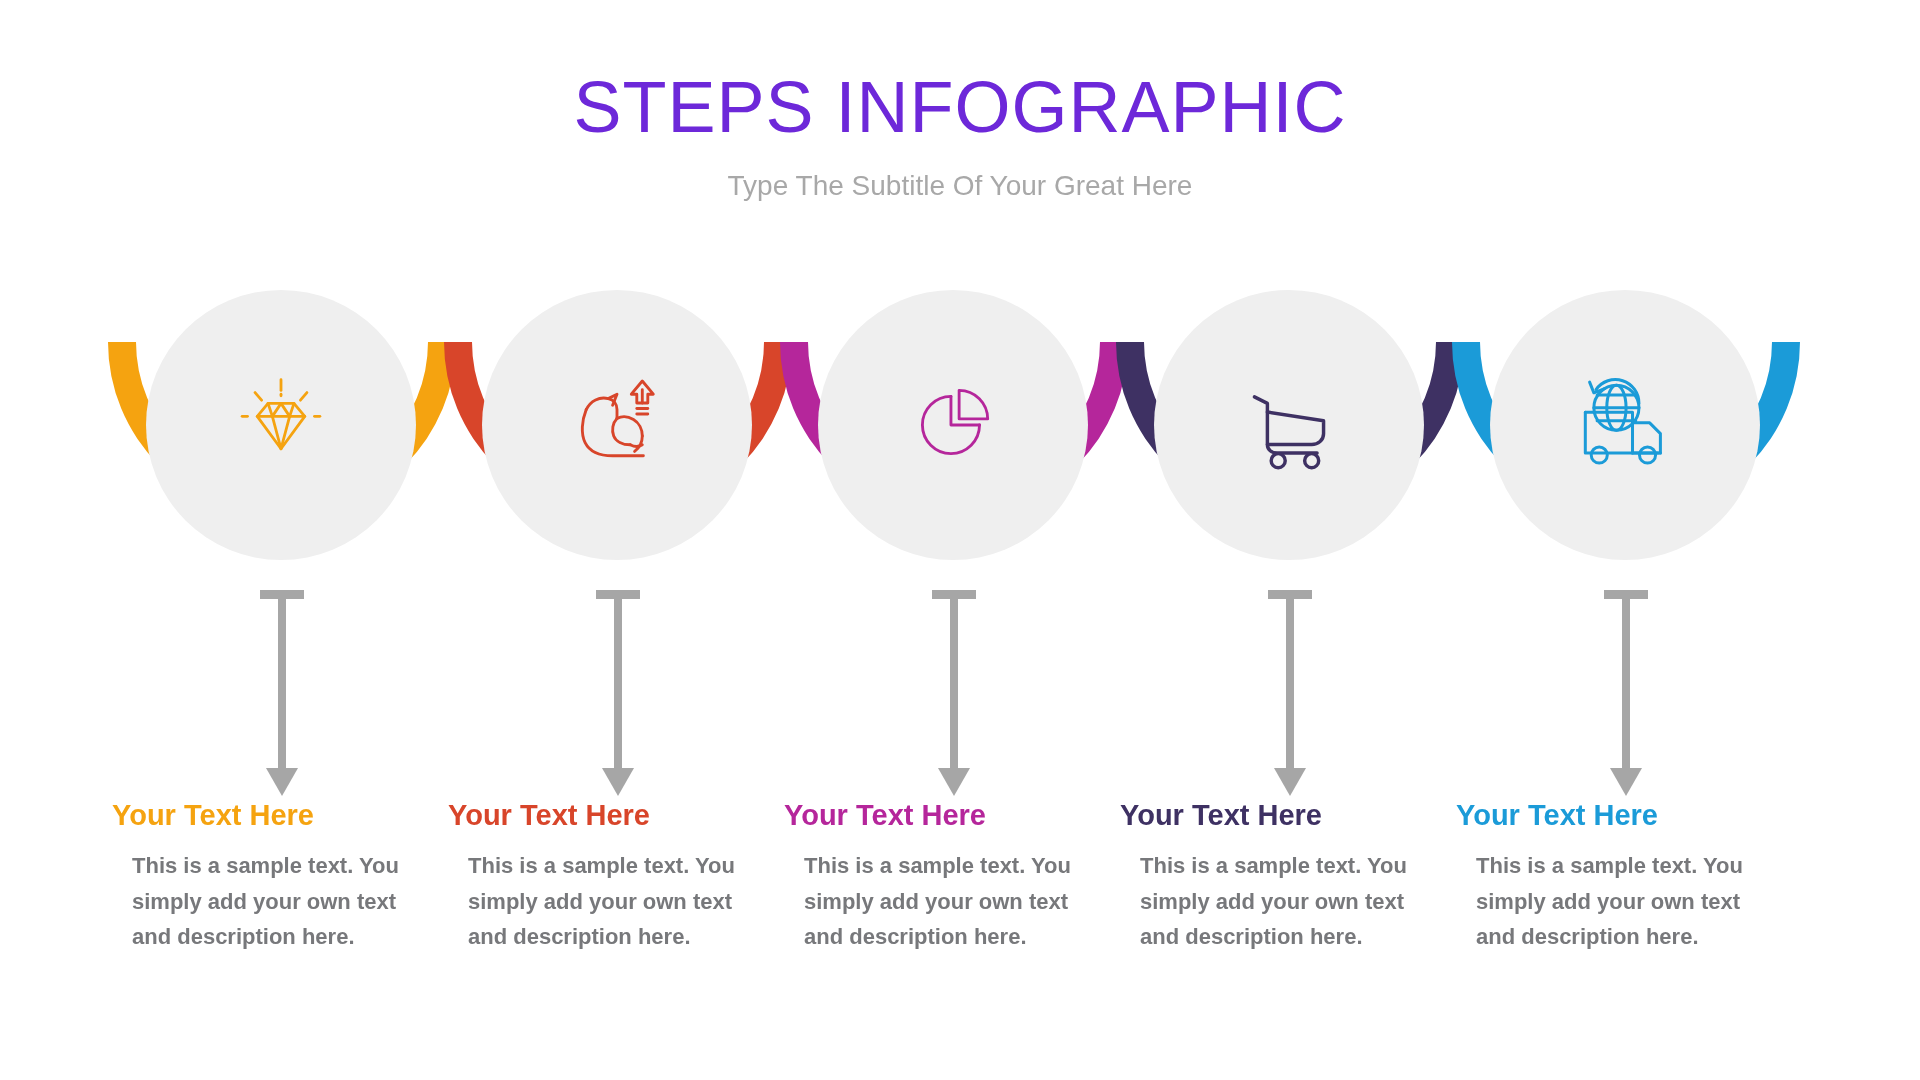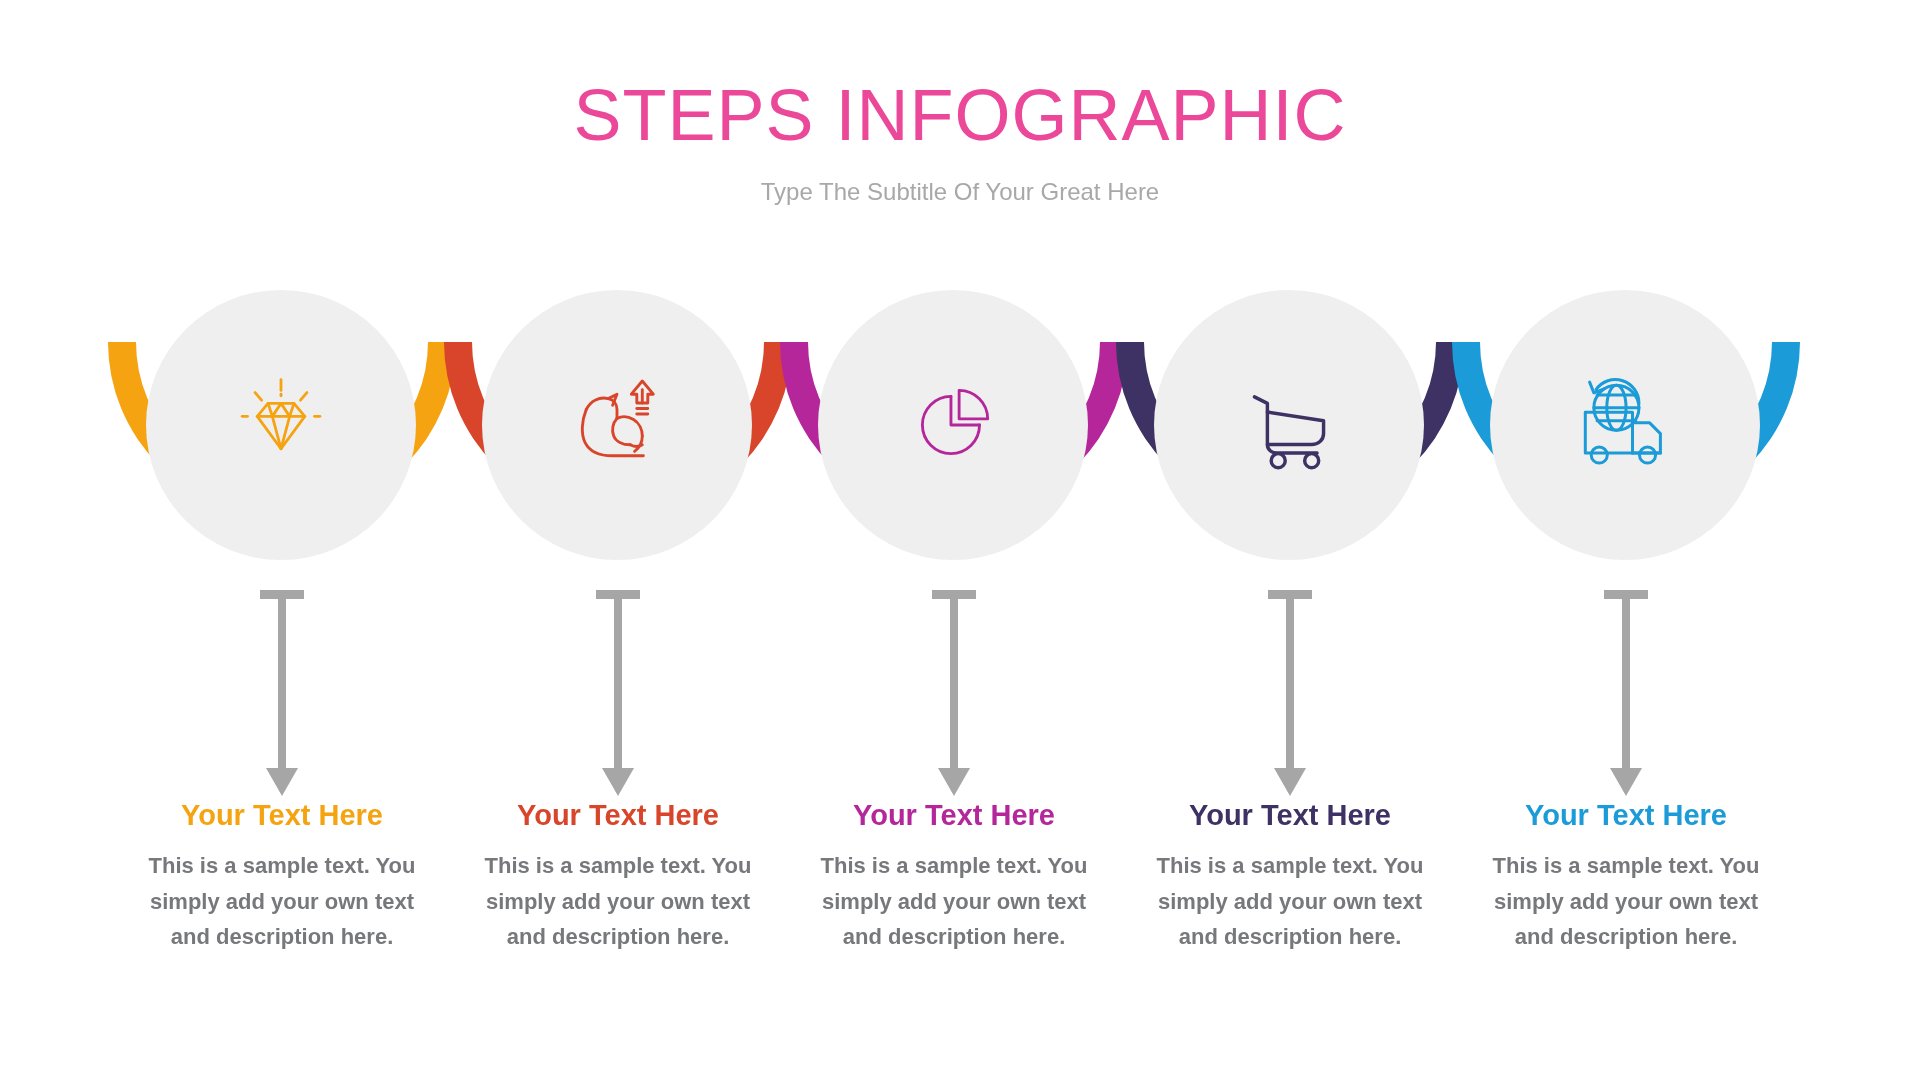--- a/index.html
+++ b/index.html
@@ -28,27 +28,27 @@
     top: 62px;
     left: 0;
     width: 1920px;
     text-align: center;
   }
   .title {
     font-family: "Liberation Sans", sans-serif;
     font-size: 72px;
     font-weight: 400;
     letter-spacing: 1px;
-    color: #ec4899;
+    color: #6d28d9;
     line-height: 1.05;
-    margin: 16px;
+    margin: 8px;
   }
   .subtitle {
     font-family: "Liberation Sans", sans-serif;
-    font-size: 24px;
+    font-size: 28px;
     font-weight: 400;
     color: #a8a8a8;
     margin: 24px 0 0 0;
   }
 
   
   .steps {
     position: absolute;
     top: 290px;
     left: 112px;
@@ -104,21 +104,20 @@
     justify-content: center;
   }
   .connector svg { display: block; }
 
   
   .textblock {
     position: absolute;
     top: 510px;
     left: 0;
     width: 340px;
-    text-align: center;
   }
   .step-heading {
     font-family: "Liberation Sans", sans-serif;
     font-size: 29px;
     font-weight: bold;
     margin: 0 0 16px 0;
     line-height: 1.1;
   }
   .step-body {
     font-family: "Liberation Sans", sans-serif;

